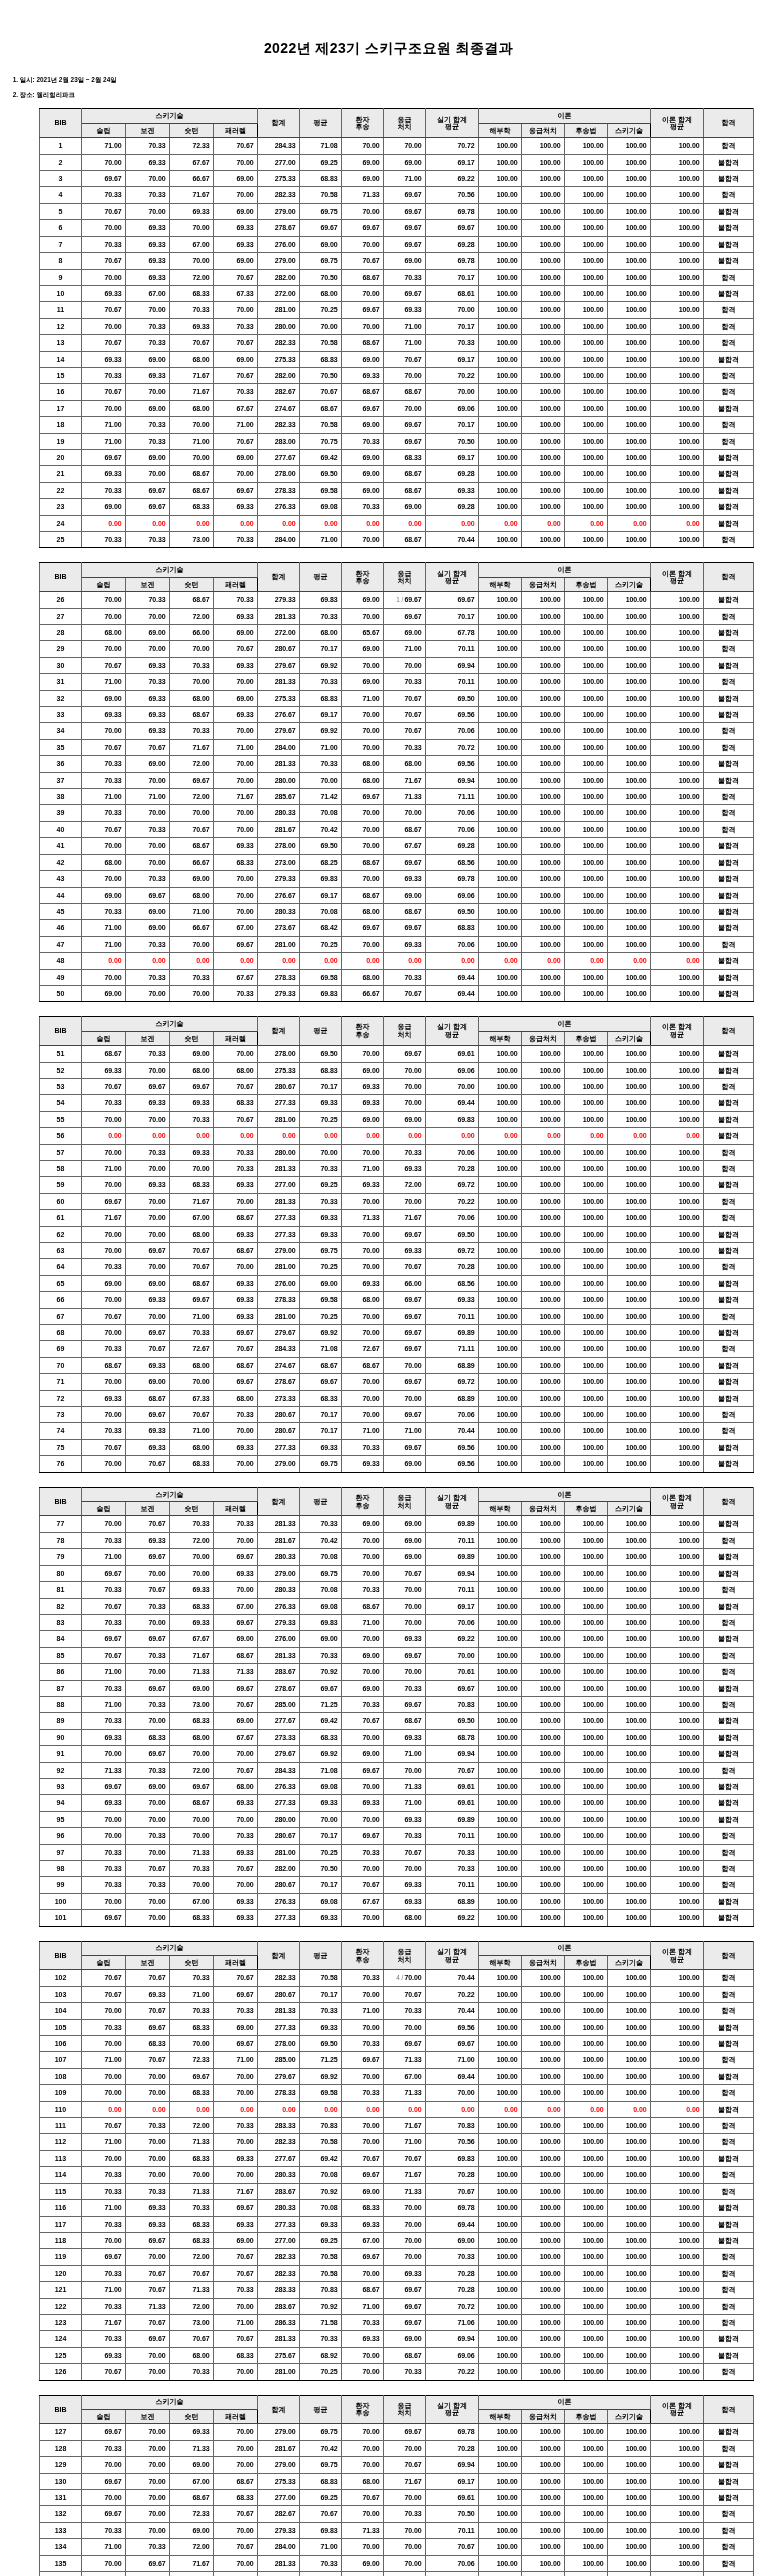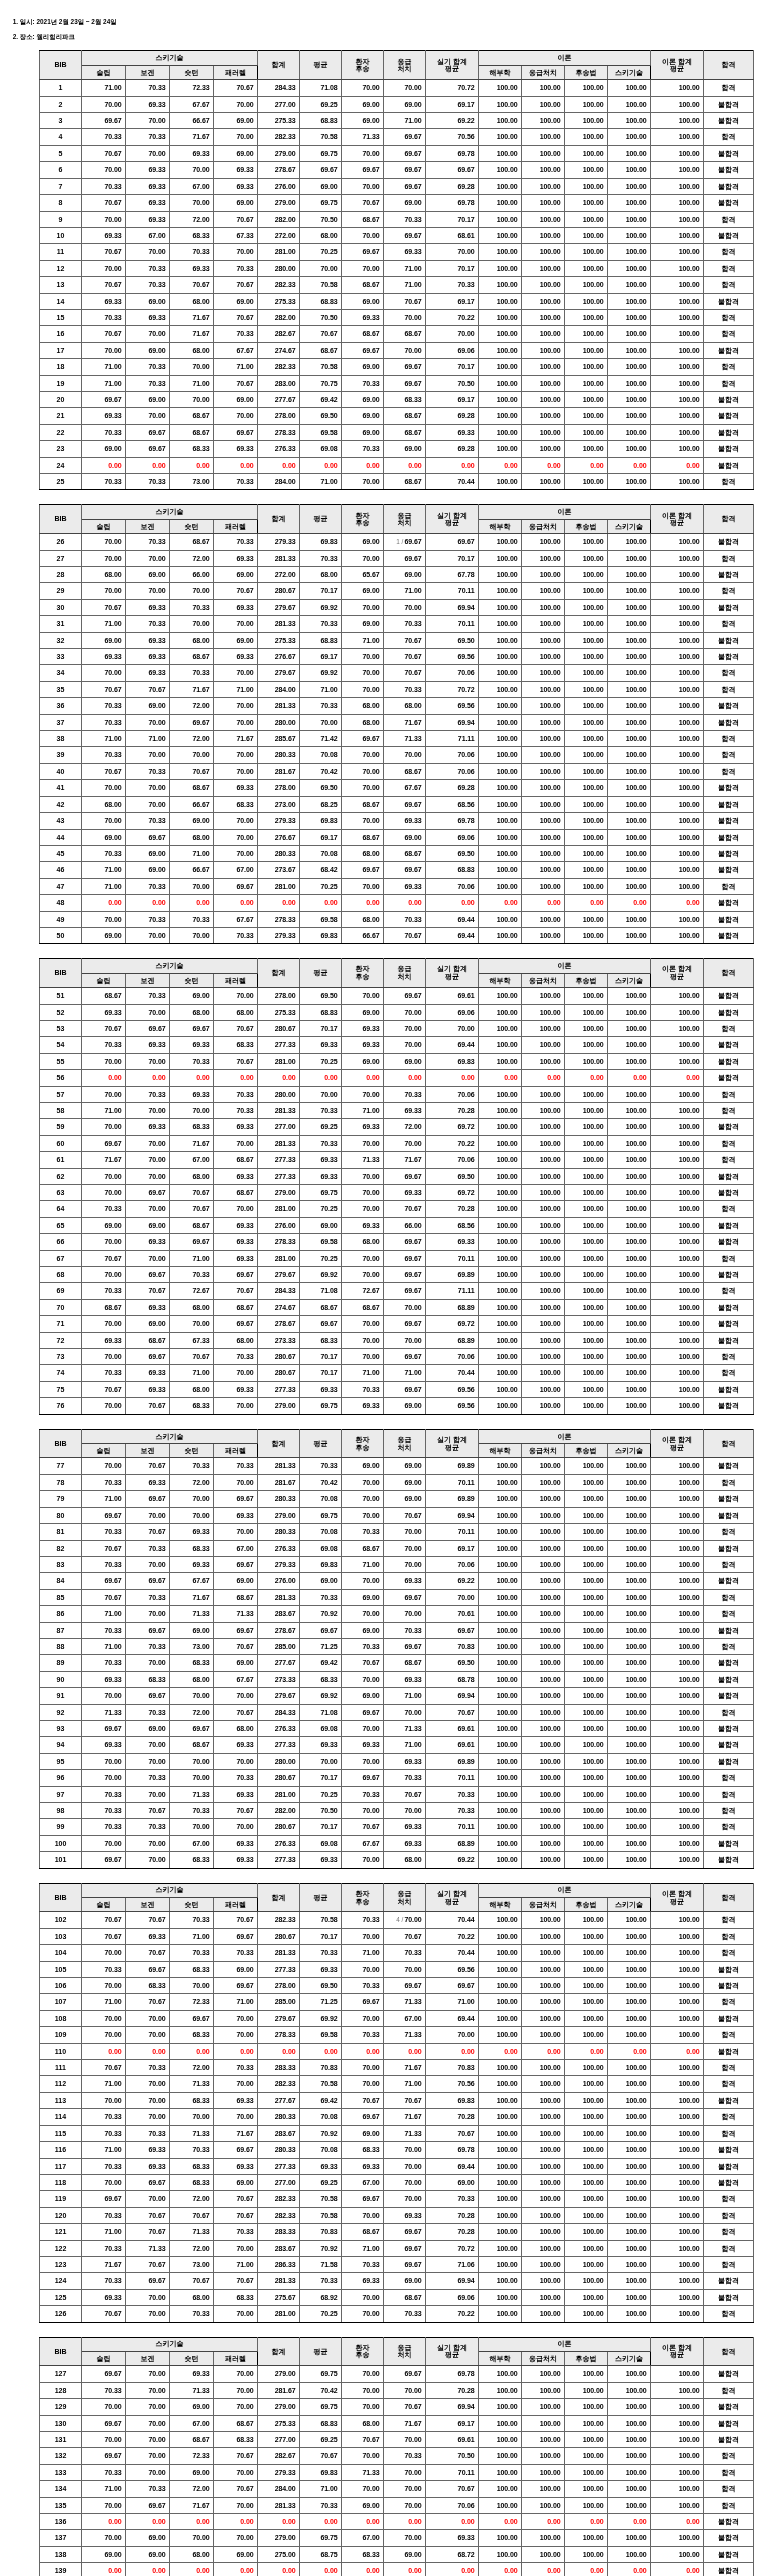--- a/index.html
+++ b/index.html
@@ -24,20 +24,21 @@
   .gl{border-left:1.4px solid #000 !important;}
   thead tr:first-child th{border-top:1.4px solid #000;}
   tbody tr:last-child td{border-bottom:1.4px solid #000;}
   td.zero{color:#ff0000;}
   .note{color:#777;font-size:6.4px;margin-right:1.4px;font-weight:normal;}
 </style>
 </head>
 <body>
 
 <div>
+  <div class="title">2022년 제23기 스키구조요원 최종결과</div>
   <div class="meta first">1. 일시:  2021년 2월 23일  ~  2월 24일</div>
   <div class="meta second">2. 장소:  웰리힐리파크</div>
   <div id="blocks">
       <table class="grid">
         <colgroup>
           <col style="width: 42px;">
           <col style="width: 44px;">
           <col style="width: 44px;">
           <col style="width: 44px;">
           <col style="width: 44px;">

